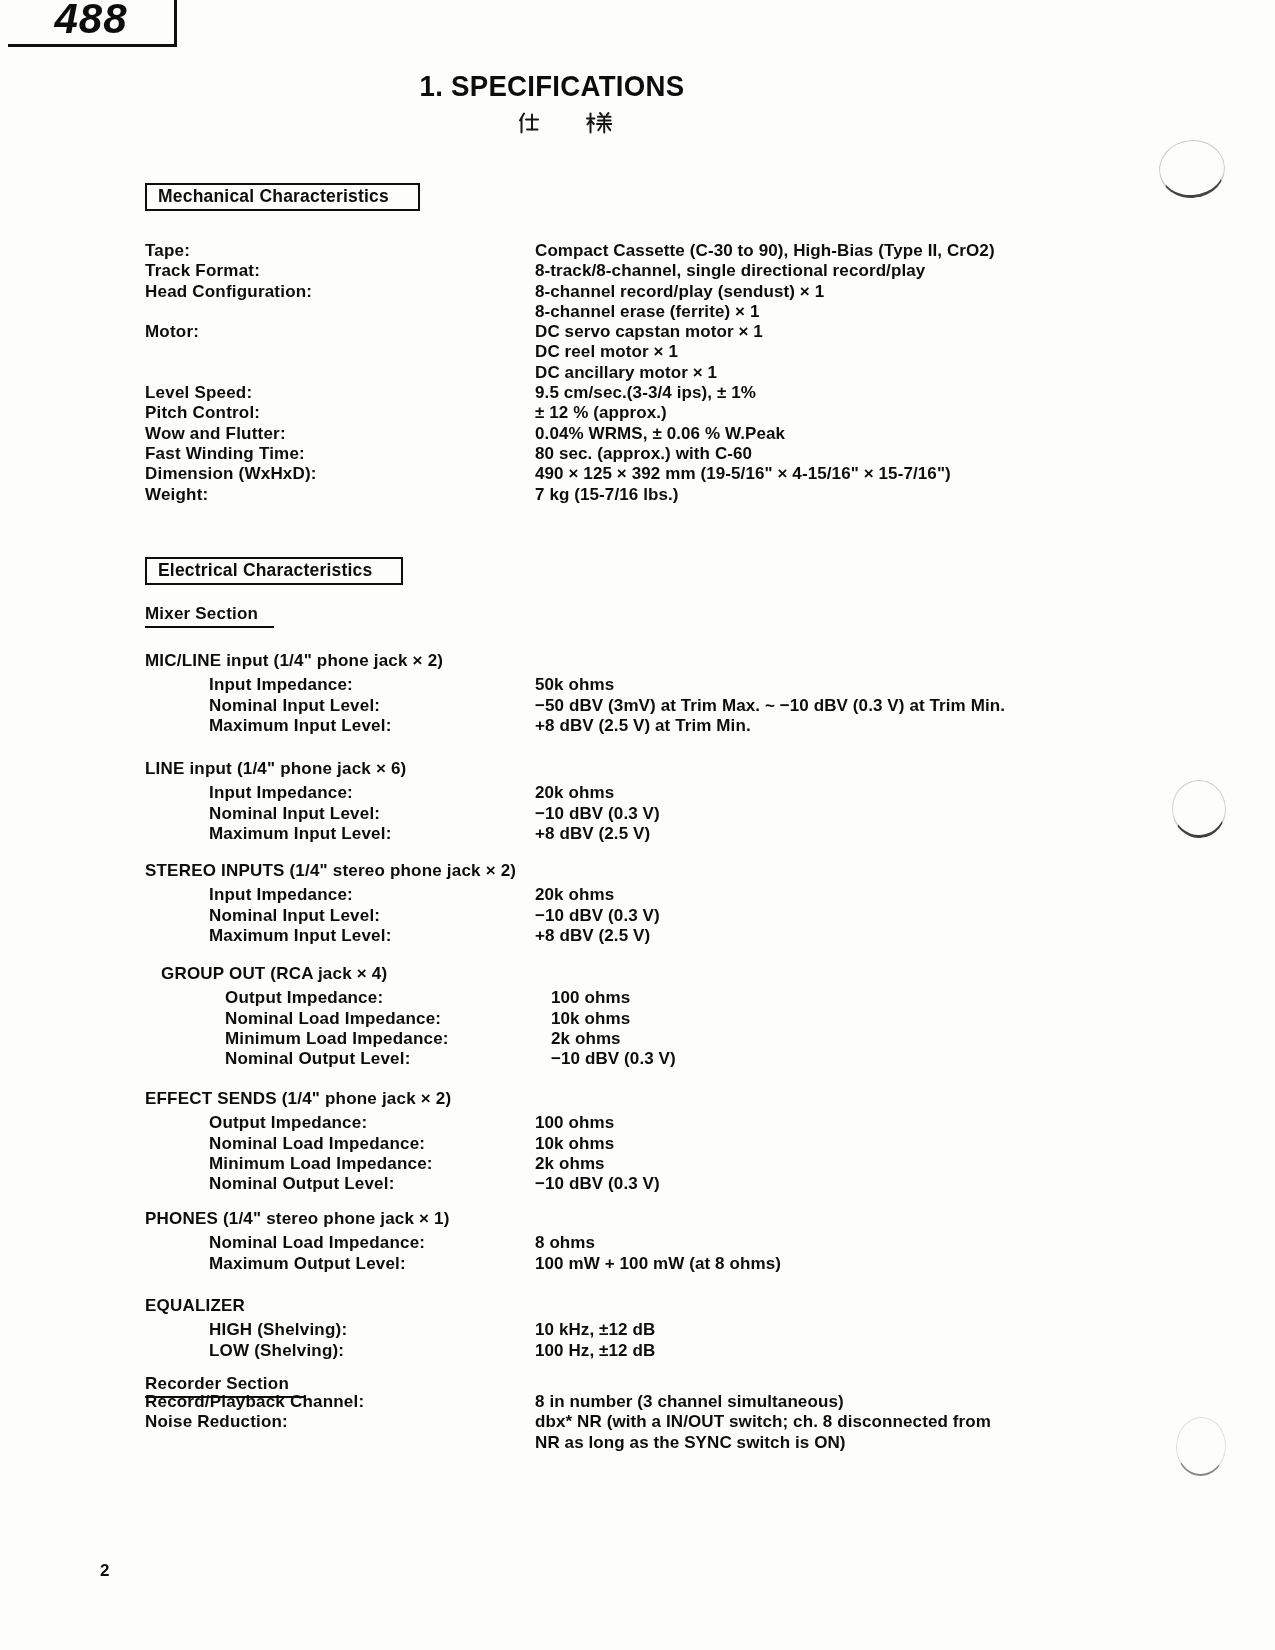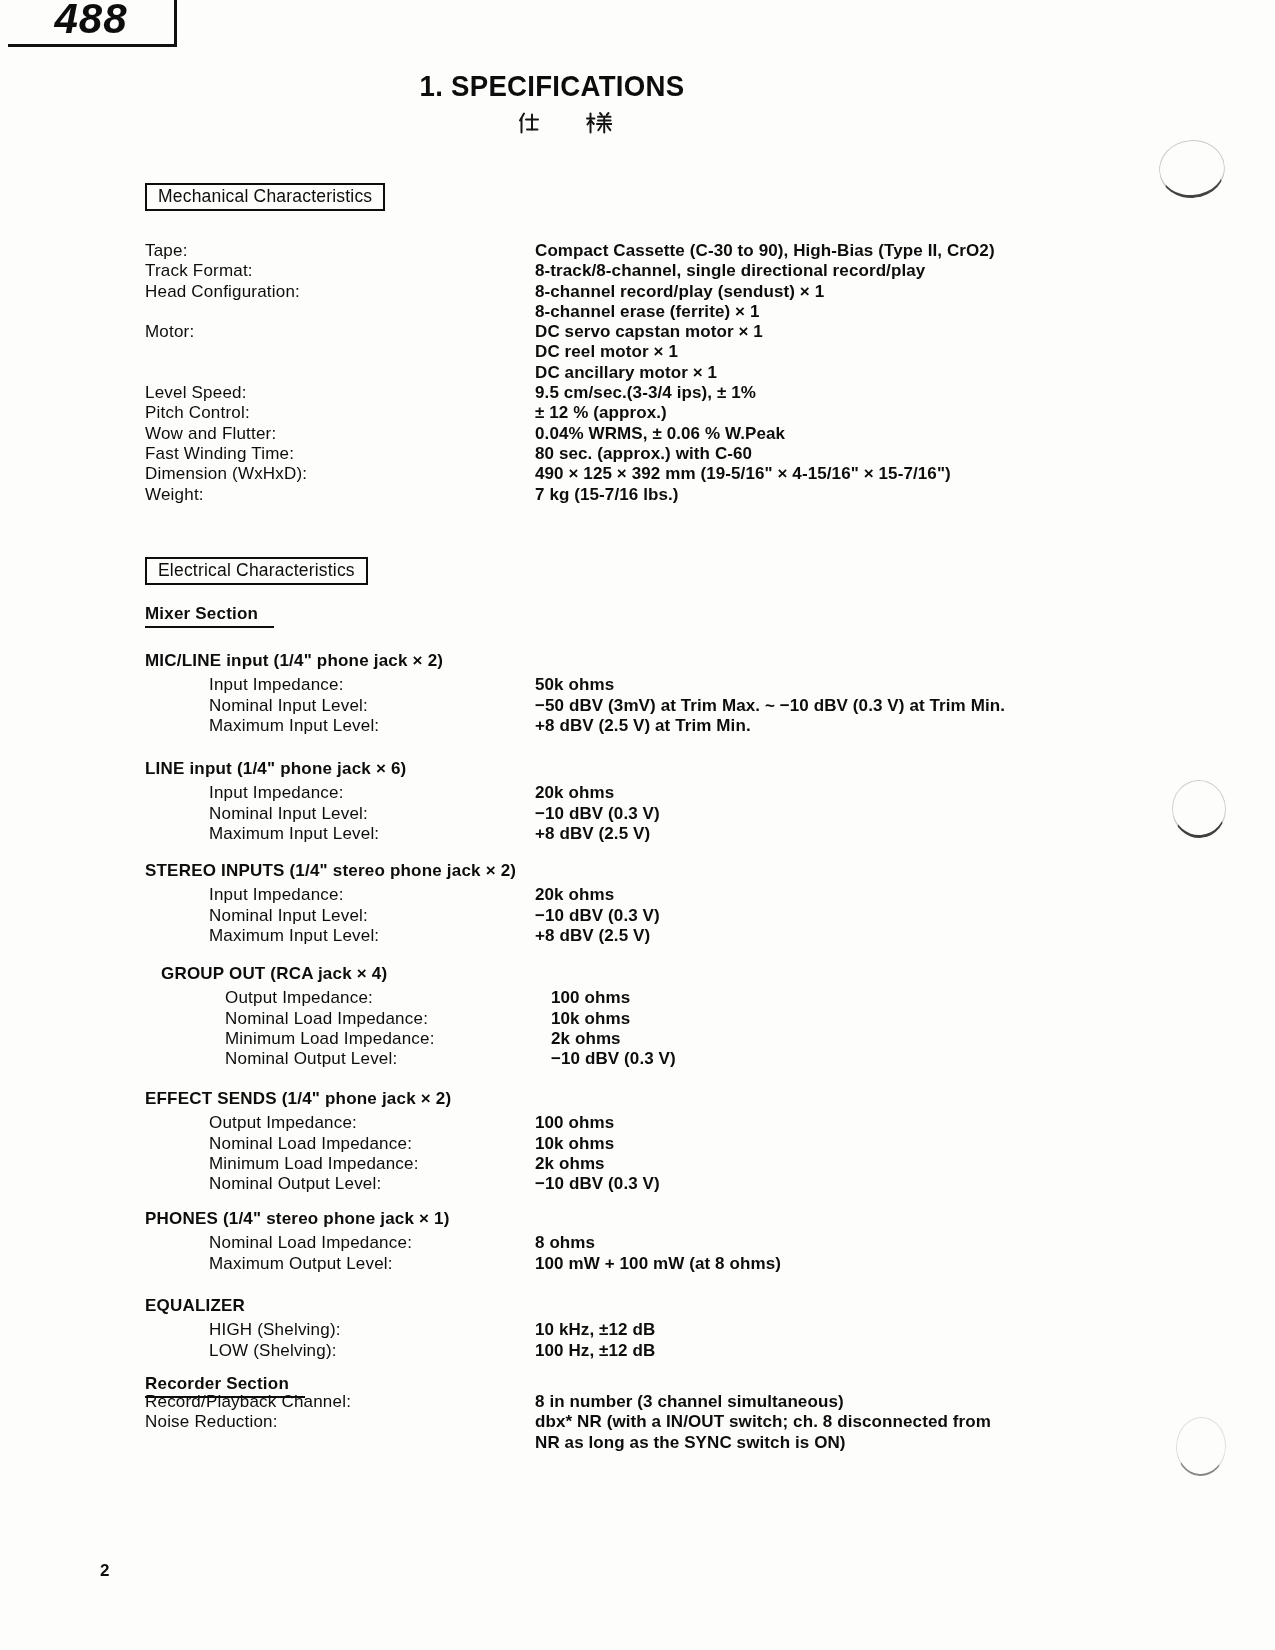--- a/index.html
+++ b/index.html
@@ -26,33 +26,33 @@
     display:inline-block;font-size:30px;font-weight:700;letter-spacing:.3px;
     transform:scaleX(.92);transform-origin:center;white-space:nowrap;
   }
   .kanji{position:absolute;top:111px;}
   .kanji svg{display:block;}
   .kanji path{stroke:#161616;stroke-width:2;fill:none;stroke-linecap:round;}
 
   
   .boxed{
     display:inline-block;border:2.5px solid #0d0d0d;
-    padding:1px 11px 3px 11px;font-size:17.5px;font-weight:400;letter-spacing:.2px;
+    padding:1px 29px 3px 11px;font-size:17.5px;font-weight:700;letter-spacing:.2px;
     background:#fdfdfb;
   }
   
   .rule-header{
     display:inline-block;font-weight:700;letter-spacing:.2px;
     border-bottom:2.5px solid #0d0d0d;padding:0 16px 2px 0;
   }
 
   
   .spec-rows{width:1060px;}
   .row{position:relative;height:20.3px;white-space:nowrap;}
-  .row .lbl{position:absolute;left:0;font-weight:400;letter-spacing:.2px;}
+  .row .lbl{position:absolute;left:0;font-weight:700;letter-spacing:.2px;}
   .row .val{position:absolute;left:390px;font-weight:600;letter-spacing:.1px;}
   .group{left:145px;width:1060px;}
   .group .row .lbl{left:64px;}
   .group-title{height:20.3px;margin-bottom:4px;font-weight:700;letter-spacing:.2px;white-space:nowrap;}
 
   .page-number{left:100px;top:1561px;font-weight:700;font-size:17px;}
 
   
   .ring{border-radius:50%;}
   .ring-1{left:1159px;top:140px;width:64px;height:54px;

